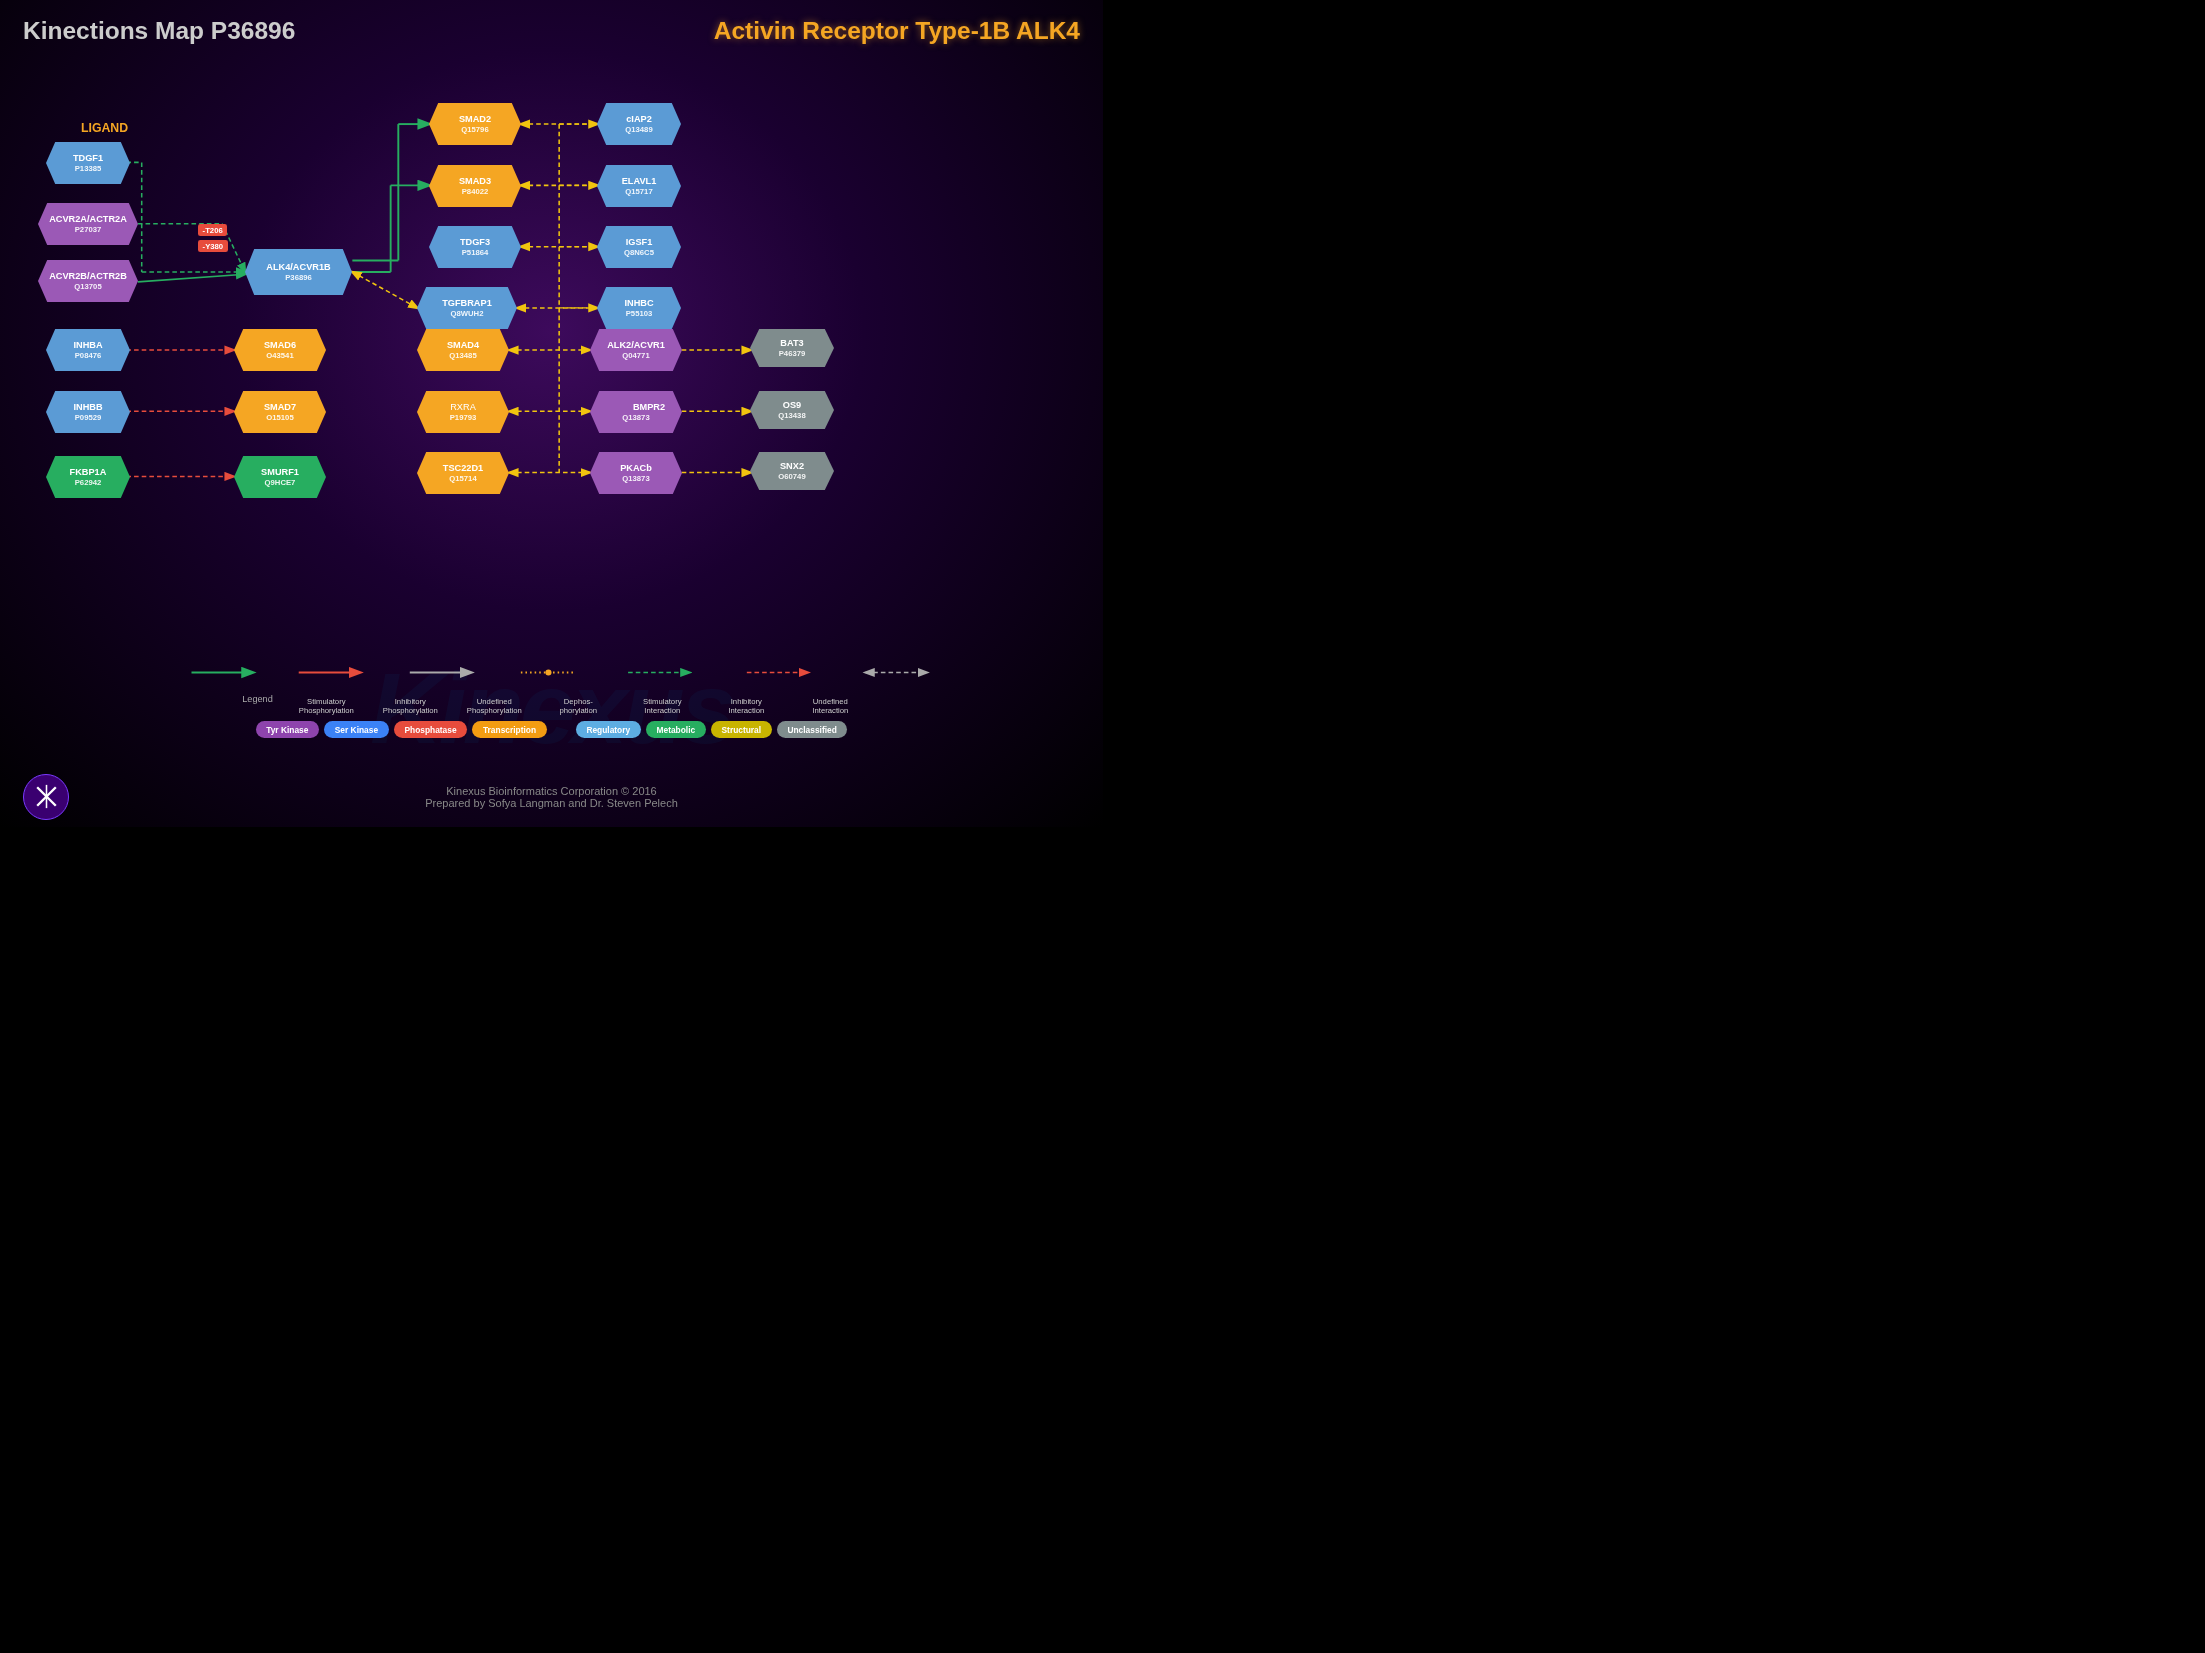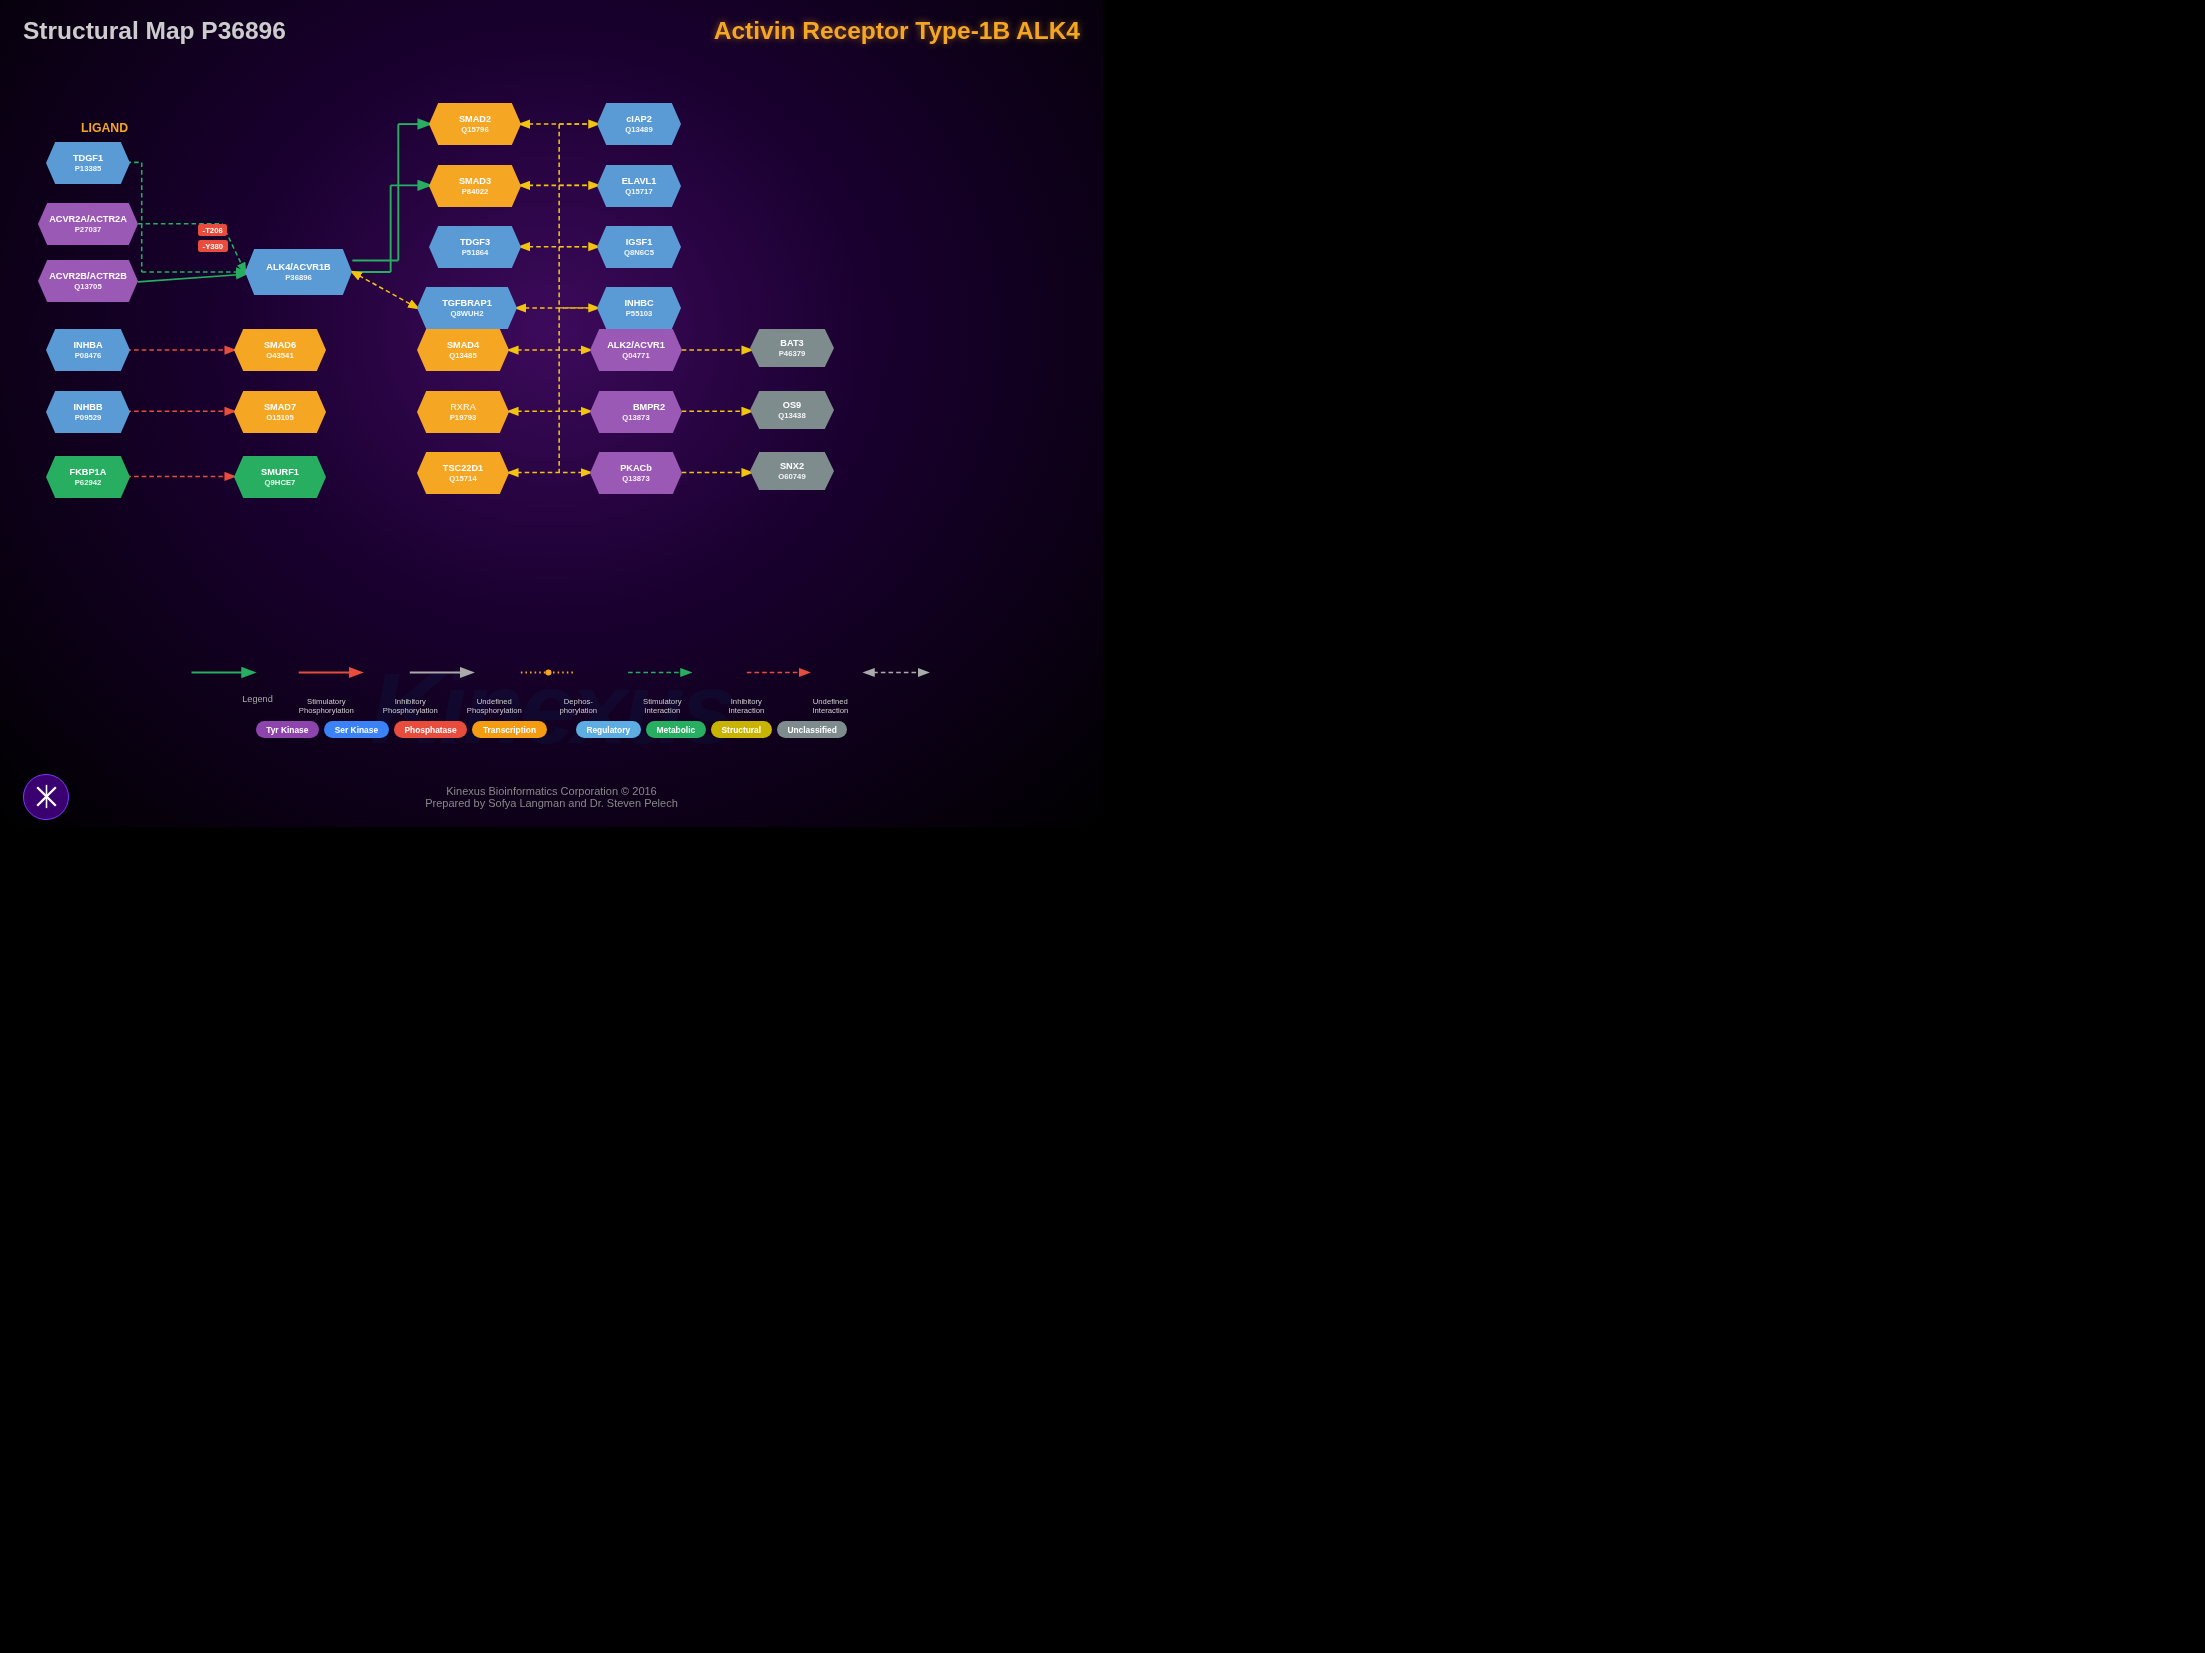--- a/index.html
+++ b/index.html
@@ -147,21 +147,21 @@
       font-style: italic;
       letter-spacing: -3.8px;
     }
   </style>
 </head>
 <body>
 
 <div class="main-bg"></div>
 
 <div class="header">
-  <span class="header-left">Structural Map P36896</span>
+  <span class="header-left">Kinections Map P36896</span>
   <span class="header-right">Activin Receptor Type-1B  ALK4</span>
 </div>
 
 <div class="ligand-label">LIGAND</div>
 
 <div class="watermark">
   <span class="watermark-text">Kinexus</span>
 </div>
 
 <svg class="arrows-svg" viewBox="0 0 1440 1080">

